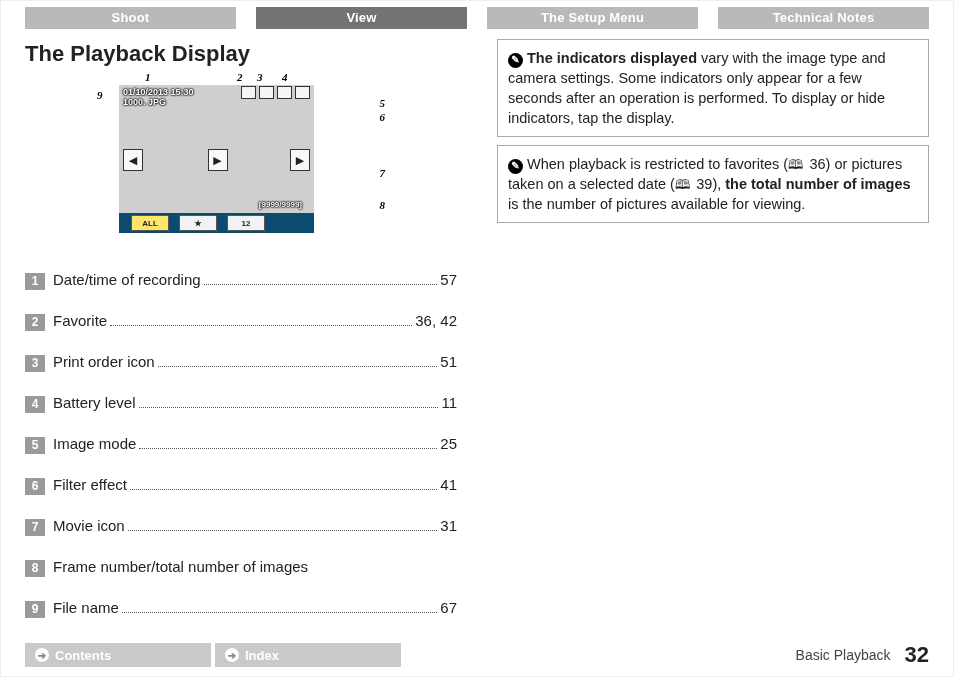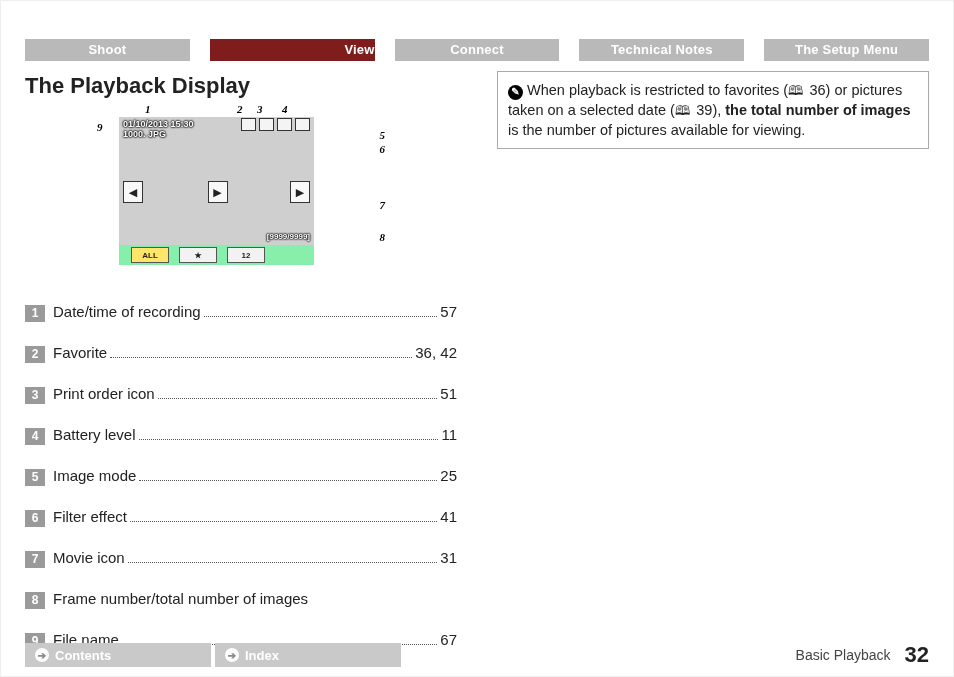--- a/index.html
+++ b/index.html
@@ -16,37 +16,36 @@
     box-sizing: border-box;
     padding: 6px 24px 0 24px;
     border: 1px solid #eee;
   }
 
   
   .tabs {
     display: flex;
     gap: 20px;
     margin-bottom: 10px;
-    margin-top: 32px;
   }
   .tab {
     flex: 1;
     height: 22px;
     line-height: 22px;
     background: #b9b9b9;
     color: #fff;
     font-weight: 700;
     font-size: 13px;
     text-align: center;
     cursor: pointer;
     user-select: none;
     font-family: "Segoe UI Semibold", "Segoe UI", sans-serif;
     letter-spacing: .2px;
   }
-  .tab.active { background: #7f1d1d; text-align: right; }
+  .tab.active { background: #737373; }
 
   
   .columns {
     display: flex;
     gap: 40px;
   }
   .col { flex: 1; min-width: 0; }
 
   .heading {
     font-size: 22px;
@@ -73,37 +72,37 @@
     font-family: "Arial Narrow", Arial, sans-serif;
     color: #fff;
     text-shadow: 0 0 2px #000, 0 0 2px #000, 0 0 2px #000;
     font-weight: 700;
     white-space: nowrap;
   }
   .ov.dt  { top: 2px;  left: 4px;  font-size: 9px; }
   .ov.fn  { top: 12px; left: 4px;  font-size: 9px; }
   .ov.mini { top: 1px; right: 4px; display: flex; gap: 3px; }
   .mini-icon { width: 13px; height: 11px; background: #f4f4f4; border: 1px solid #333; }
-  .ov.frm { bottom: 24px; right: 4px; font-size: 8px; }
+  .ov.frm { bottom: 24px; right: 12px; font-size: 8px; }
   .nav-btn {
     position: absolute;
     top: 50%; margin-top: -10px;
     width: 18px; height: 20px;
     background: #f8f8f8; border: 1px solid #333;
     display: flex; align-items: center; justify-content: center;
     font-size: 11px; color: #222;
   }
   .nav-left  { left: 4px; }
   .nav-mid   { left: 50%; margin-left: -9px; }
   .nav-right { right: 4px; }
   .bottom-tabs {
     position: absolute;
     bottom: 0; left: 0; right: 0;
     height: 20px;
-    background: #86efac;
+    background: #0c4a6e;
     display: flex; gap: 10px;
     align-items: center;
     padding-left: 12px;
   }
   .btab {
     width: 36px; height: 14px;
     background: #f2f2f2; border: 1px solid #555;
     display: flex; align-items: center; justify-content: center;
     font-size: 8px; font-weight: 700;
   }
@@ -215,23 +214,22 @@
   }
 </style>
 </head>
 <body>
 
 <div class="page">
 
   <div class="tabs">
     <div class="tab">Shoot</div>
     <div class="tab active">View</div>
-    <div class="tab">Connect</div>
+    <div class="tab">The Setup Menu</div>
     <div class="tab">Technical Notes</div>
-    <div class="tab">The Setup Menu</div>
   </div>
 
   <div class="columns">
 
     <div class="col">
       <div class="heading">The Playback Display</div>
 
       <div class="figure-wrap">
         <div class="screen">
           <span class="ov dt">01/10/2013  15:30</span>
@@ -315,20 +313,23 @@
             <span class="numbox">9</span>
             <span class="label">File name</span>
             <span class="dots"></span>
             <span class="pageref">67</span>
           </div>
         </div>
     </div>
 
     <div class="col">
       <div class="note">
+        <span class="note-icon">✎</span><b>The indicators displayed</b><span> vary with the image type and camera settings. Some indicators only appear for a few seconds after an operation is performed. To display or hide indicators, tap the display.</span>
+      </div>
+      <div class="note">
         <span class="note-icon">✎</span><span>When playback is restricted to favorites (</span><span class="book-icon">🕮</span><span> 36</span><span>) or pictures taken on a selected date (</span><span class="book-icon">🕮</span><span> 39</span><span>), </span><b>the total number of images</b><span> is the number of pictures available for viewing.</span>
       </div>
     </div>
   </div>
 
   <div class="footer">
     <div class="foot-btn">
       <span class="round">➔</span>
       <span>Contents</span>
     </div>

